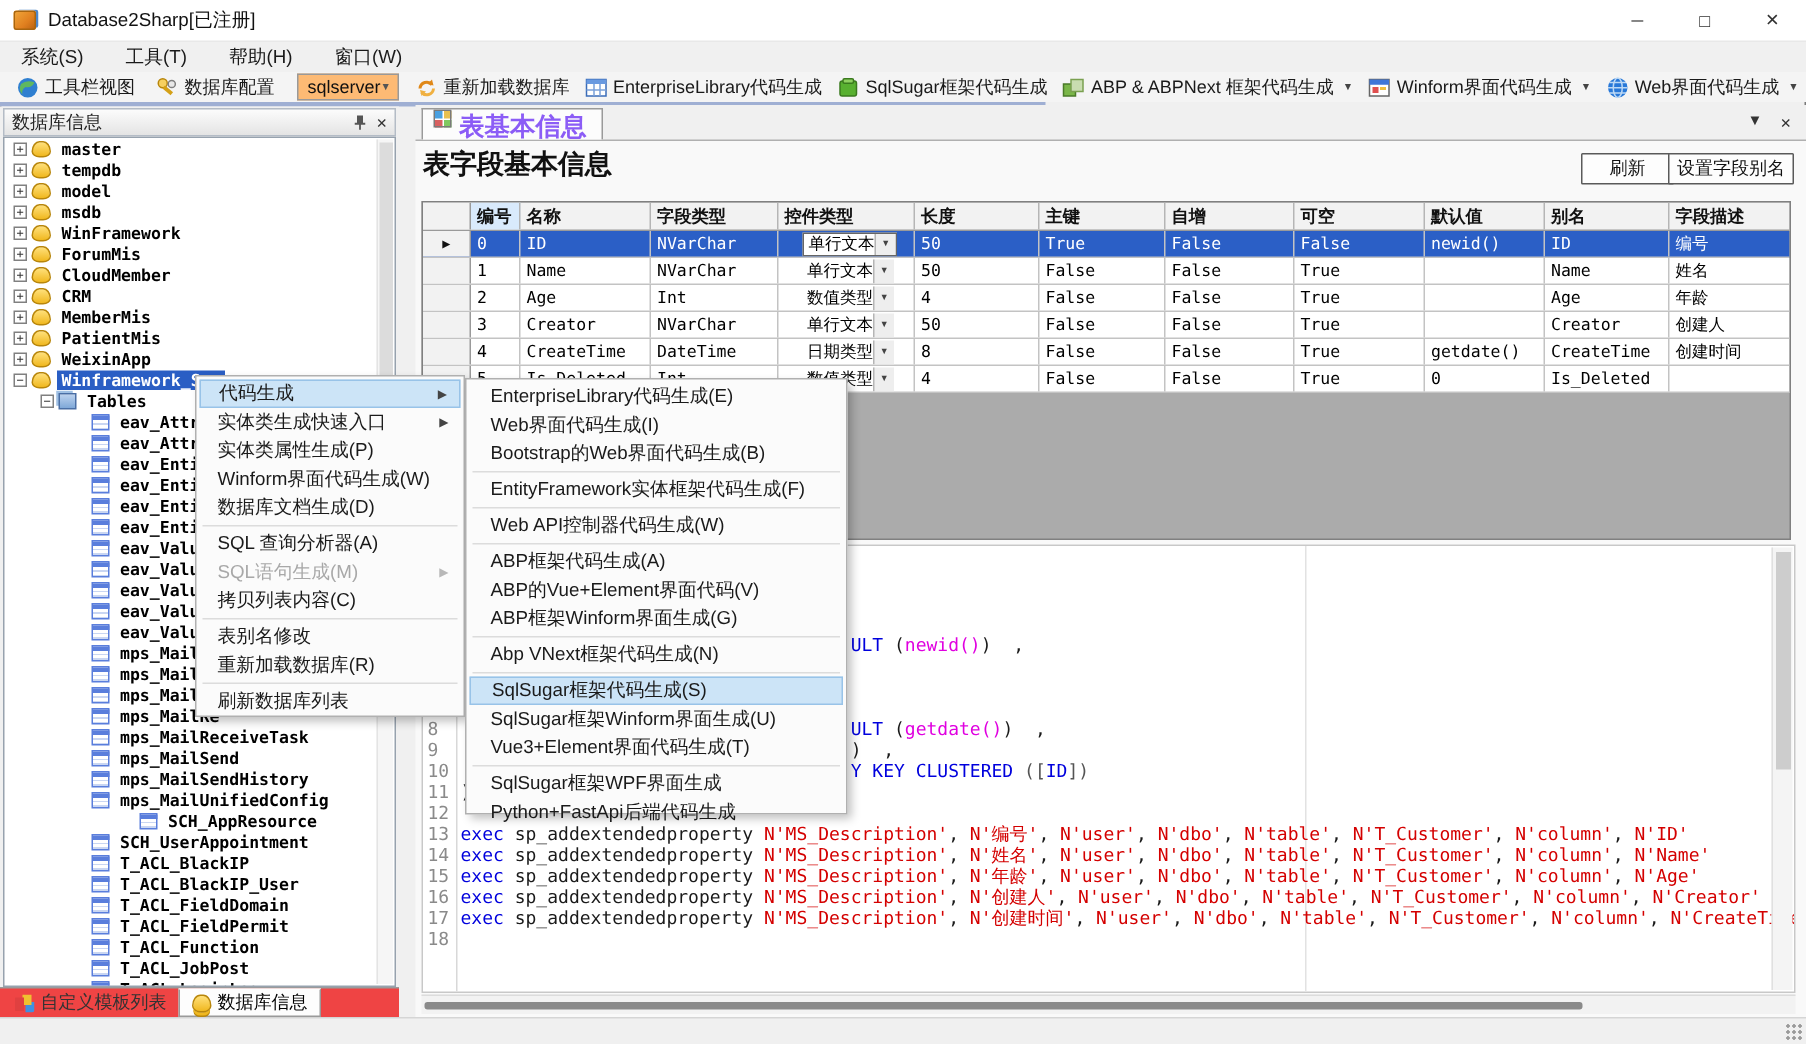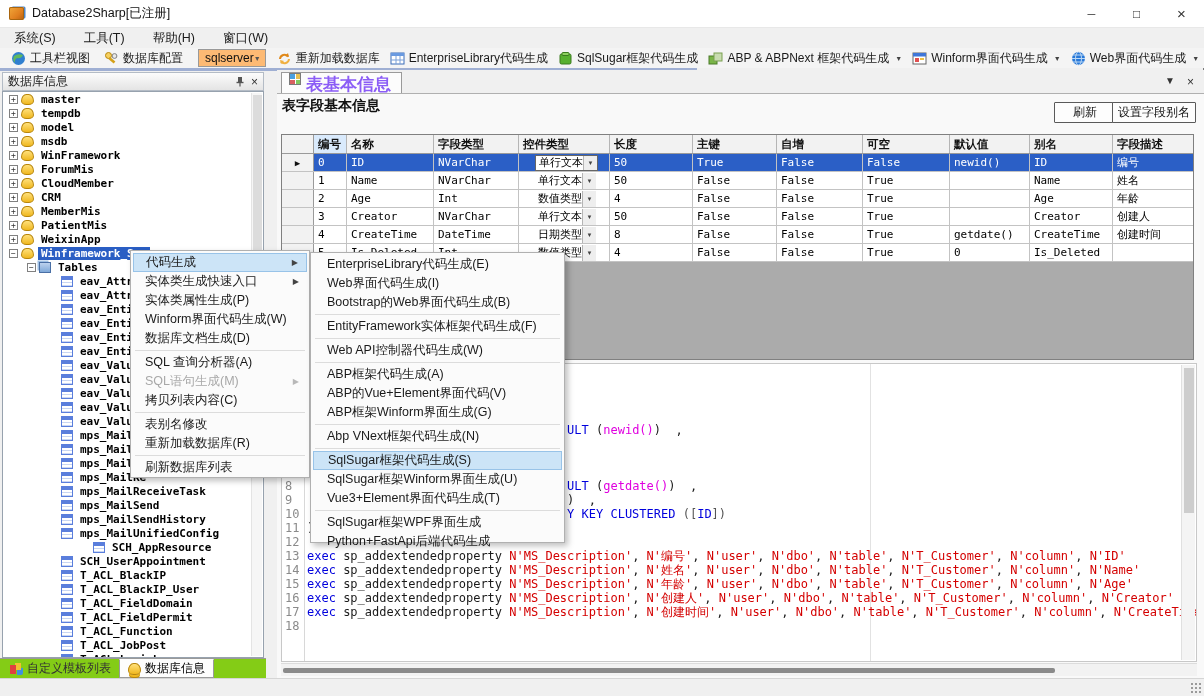--- a/index.html
+++ b/index.html
@@ -52,21 +52,21 @@
   
   .tabstrip { position:absolute; left:277px; top:70px; width:927px; height:24px; background:#f0f0f0; border-bottom:1px solid #b0b0b0; }
   .doc-tab { position:absolute; left:4px; bottom:0; height:21px; background:#fcfcfc; border:1px solid #9a9a9a; border-bottom:none; display:flex; align-items:flex-start; gap:5px; padding:0 10px 0 7px; font-size:17px; font-weight:700; color:#8b5cf6; }
   .doc-tab-ico { width:12px; height:12px; border:1px solid #7a7a7a; background:
      linear-gradient(#4aa0e0,#4aa0e0) 0 0/5px 5px no-repeat,
      linear-gradient(#80c860,#80c860) 6px 6px/5px 5px no-repeat,
      linear-gradient(#e8c050,#e8c050) 6px 0/5px 5px no-repeat,
      linear-gradient(#d86060,#d86060) 0 6px/5px 5px no-repeat,#fff; }
   .tab-ctrl { position:absolute; right:10px; bottom:4px; display:flex; gap:12px; font-size:10px; color:#333; }
   .content { position:absolute; left:277px; top:94px; width:927px; height:584px; background:#f9f9f9; }
-  .section-label { position:absolute; left:5px; top:3px; font-size:14px; font-weight:700; color:#111; }
+  .section-label { position:absolute; left:5px; top:3px; font-size:18px; font-weight:700; color:#111; }
   .btn { position:absolute; top:8px; height:21px; background:#fdfdfd; border:1px solid #5a5a5a; font-size:12px; text-align:center; line-height:19px; color:#111; border-radius:1px; }
   .btn-refresh { right:88px; width:62px; }
   .btn-alias { right:8px; width:84px; }
   
   .grid { position:absolute; left:4px; top:40px; width:913px; height:226px; background:#ababab; border:1px solid #808080; overflow:hidden; }
   .g-header { display:flex; height:19px; background:#f2f2f2; border-bottom:1px solid #9a9a9a; }
   .g-hcell { border-right:1px solid #b5b5b5; font-size:11.5px; font-weight:700; display:flex; align-items:center; padding-left:4px; color:#111; flex:none; }
   .g-hcell.hl { background:#d9eafc; }
   .g-row { display:flex; height:18px; background:#fff; border-bottom:1px solid #c3c3c3; }
   .g-cell { border-right:1px solid #c3c3c3; font-family:"DejaVu Sans Mono",monospace; font-size:11px; display:flex; align-items:center; padding-left:4px; overflow:hidden; white-space:nowrap; flex:none; color:#000; }
@@ -86,21 +86,21 @@
   .code-lines { position:absolute; left:0; top:17px; right:16px; }
   .cline { height:14px; display:flex; white-space:pre; font-family:"DejaVu Sans Mono",monospace; font-size:12px; line-height:14px; }
   .ln { width:22px; flex:none; color:#8a8a8a; padding-left:3px; }
   .ctext { padding-left:3px; }
   .c-k { color:#0000dd; } .c-m { color:#e000e0; } .c-s { color:#d40000; } .c-p { color:#1a1a1a; } .c-g { color:#555; }
   .code-vscroll { position:absolute; right:1px; top:1px; bottom:1px; width:14px; background:#f4f4f4; border-left:1px solid #e0e0e0; }
   .code-vthumb { position:absolute; left:2px; top:3px; width:10px; height:145px; background:#cdcdcd; }
   .hscroll { position:absolute; left:4px; top:569px; width:916px; height:13px; background:#f2f2f2; border-top:1px solid #dcdcdc; }
   .hthumb { position:absolute; left:2px; top:4px; width:772px; height:5px; background:#8a8a8a; border-radius:2px; }
   
-  .bottom-tabs { position:absolute; left:0px; top:587px; width:266px; height:20px; border-top:1px solid #9a9a9a; background:#84cc16; display:flex; align-items:stretch; padding-left:2px; }
+  .bottom-tabs { position:absolute; left:0px; top:587px; width:266px; height:20px; border-top:1px solid #9a9a9a; background:#ef4444; display:flex; align-items:stretch; padding-left:2px; }
   .btab { display:flex; align-items:center; gap:4px; font-size:12px; padding:0 8px; color:#333; }
   .btab.active { background:#fdfdfd; border:1px solid #9a9a9a; border-top:1px solid #fdfdfd; color:#000; }
   .ico-tpl { width:13px; height:12px; background:
      linear-gradient(#e04040,#e04040) 0 2px/6px 9px no-repeat,
      linear-gradient(#f0c030,#f0c030) 5px 0/6px 7px no-repeat,
      linear-gradient(#4090e0,#4090e0) 7px 5px/6px 7px no-repeat; border-radius:2px; }
   .ico-dbstack { width:13px; height:12px; background:linear-gradient(#ffe07a,#f0b820); border:1px solid #b8860b; border-radius:45%/65% 65% 40% 40%; box-shadow:0 3px 0 -1px #f0b820, 0 4px 0 -1px #b8860b; }
   .statusbar { position:absolute; left:0; top:678px; width:1204px; height:18px; background:#f0f0f0; border-top:1px solid #d5d5d5; }
   .grip { position:absolute; right:2px; bottom:2px; width:12px; height:12px;
      background:radial-gradient(circle at 2px 2px, #9a9a9a 1px, transparent 1.4px);

